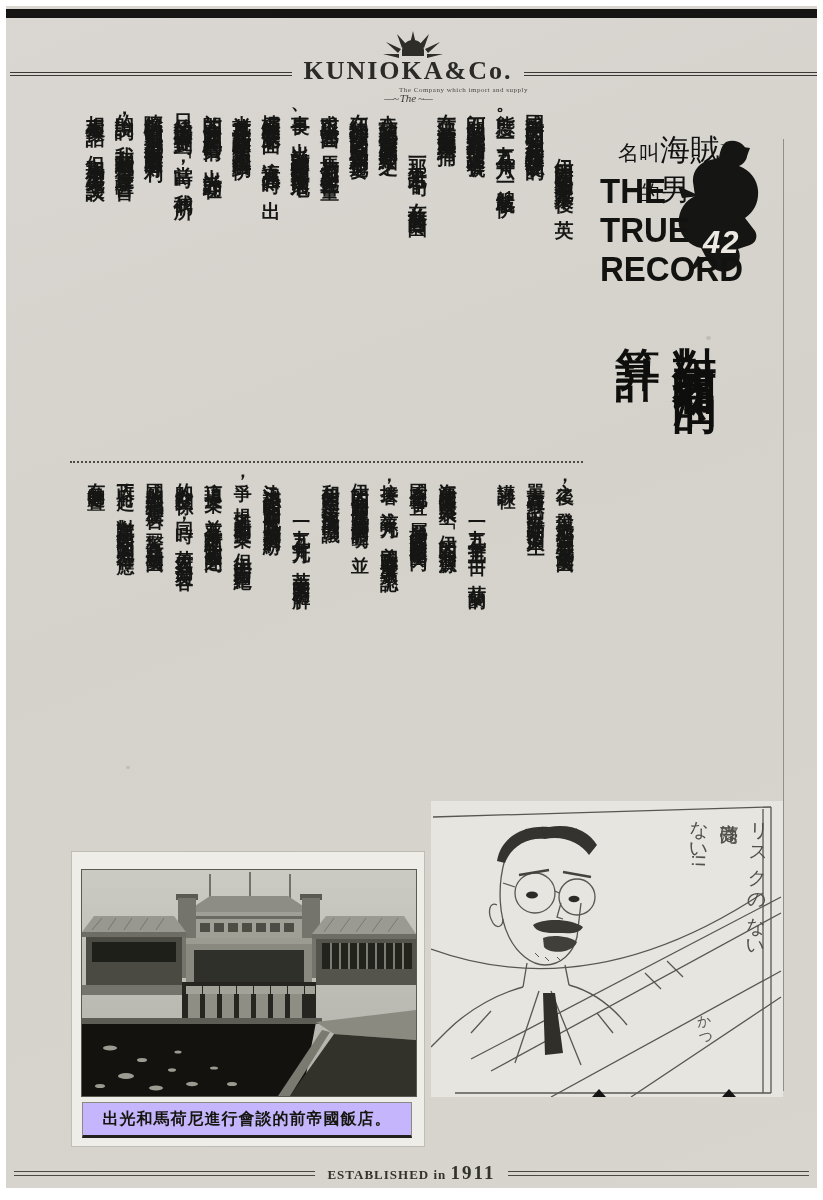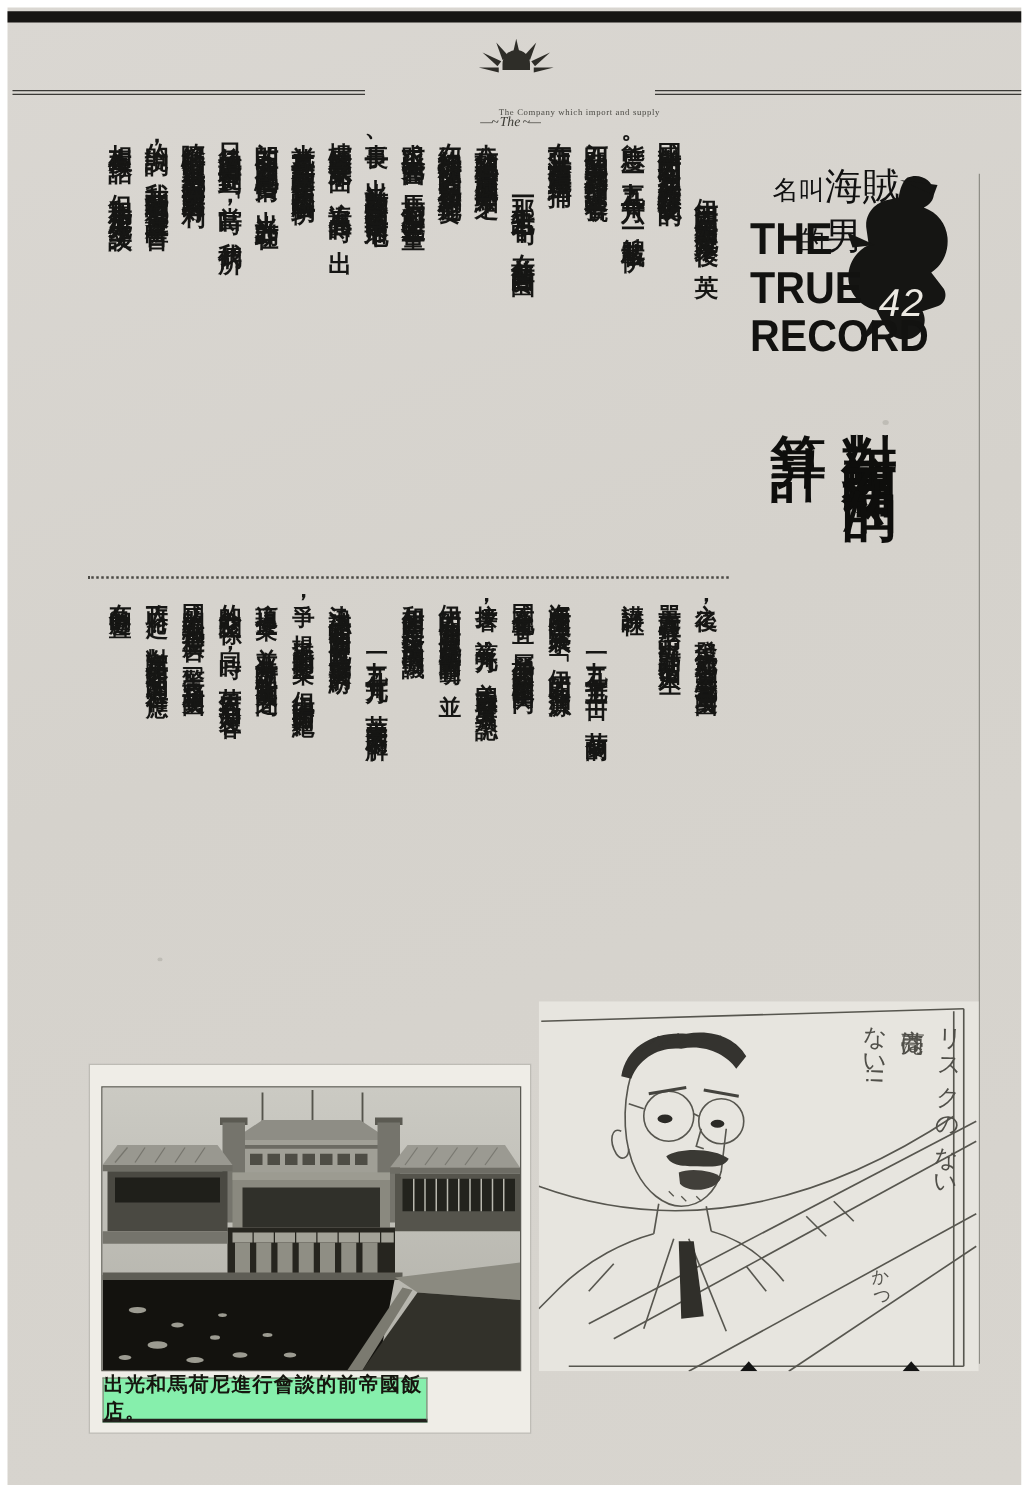--- a/index.html
+++ b/index.html
@@ -29,21 +29,21 @@
   .oil { position:absolute; left:282px; top:94px; width:240px; text-align:center;
          font-family:"Liberation Serif", serif; font-weight:700; font-size:17px;
          letter-spacing:4px; color:#2e2d28; }
 
   
   .series { position:absolute; left:592px; top:126px; width:122px; text-align:right;
             font-weight:400; line-height:35px; color:#111; white-space:nowrap; }
   .series .s { font-size:21px; }
   .series .b { font-size:30px; }
   .sil { position:absolute; left:664px; top:130px; width:104px; height:140px; }
-  .num42 { position:absolute; left:697px; top:219px; color:#ece9e2; font-weight:400;
+  .num42 { position:absolute; left:697px; top:219px; color:#ece9e2; font-weight:700;
            font-style:italic; font-size:31px; letter-spacing:1px; }
   .ttr { position:absolute; left:594px; top:166px; font-weight:900; font-size:33px;
          line-height:36px; letter-spacing:0px; color:#121210; transform:scaleY(1.08);
          transform-origin:left top; }
   .vtitle { position:absolute; left:604px; top:306px; height:440px;
             writing-mode:vertical-rl; text-orientation:mixed;
             font-weight:900; font-size:44px; color:#0e0e0c; letter-spacing:9px; line-height:57px; }
 
   .vrule-right { position:absolute; left:777px; top:133px; width:1px; height:952px; background:#8f8e87; }
 
@@ -55,22 +55,22 @@
   .block2 { left:75px; top:463px; width:498px; height:374px; font-size:18px;
             letter-spacing:3.4px; line-height:29.3px; }
   .dotted { position:absolute; left:64px; top:455px; width:513px; height:0;
             border-top:2px dotted #4c4b46; }
 
   
   .figure { position:absolute; left:66px; top:846px; width:352px; height:294px;
             background:#efede7; box-shadow:0 0 0 1px rgba(120,118,110,.25); }
   .photo { position:absolute; left:10px; top:18px; width:334px; height:226px; display:block;
            outline:1px solid #5a5952; }
-  .caption-box { position:absolute; left:10px; top:250px; width:260px; height:36px;
-                 background:#86efac; border:1px solid #8a897f; border-bottom:3px solid #22211d;
+  .caption-box { position:absolute; left:10px; top:250px; width:330px; height:36px;
+                 background:#c4b5fd; border:1px solid #8a897f; border-bottom:3px solid #22211d;
                  display:flex; align-items:center; justify-content:center; }
   .caption-box span { font-size:16px; font-weight:700; color:#16160f; letter-spacing:1px; }
 
   
   .sketch { position:absolute; left:425px; top:795px; width:352px; height:296px; }
   .sketch svg { display:block; }
   .hand { position:absolute; left:676px; top:802px; height:170px;
           writing-mode:vertical-rl; text-orientation:mixed; transform:rotate(2deg);
           font-size:19px; line-height:30px; letter-spacing:2px; color:#504f49; }
   .hand-note { position:absolute; left:690px; top:1000px; writing-mode:vertical-rl;
@@ -104,20 +104,21 @@
           <path d="M3 12 L18 19 L15 23 Z"></path>
             <path d="M57 12 L42 19 L45 23 Z"></path>
           <path d="M0 24 L16 24 L16 28 Z"></path>
             <path d="M60 24 L44 24 L44 28 Z"></path>
           <path d="M30 10 a11 11 0 0 1 11 11 l0 5 -22 0 0 -5 a11 11 0 0 1 11 -11 Z"></path>
         </g>
       </svg>
     </div>
     <div class="rule rule-l"></div>
     <div class="rule rule-r"></div>
+    <div class="company">KUNIOKA&amp;Co.</div>
     <div class="tagline">The Company which import and supply</div>
     <div class="scriptthe">The</div>
 
     <div class="series">
       <div><span class="s">名叫</span><span class="b">海賊</span></div>
       <div><span class="s">的</span><span class="b">男人</span></div>
     </div>
     <div class="sil">
       <svg width="104" height="140" viewBox="0 0 104 140">
         <g fill="#151513">
@@ -350,14 +351,22 @@
         <polygon points="298,288 305,296 291,296" fill="#141414"></polygon>
       </svg>
     </div>
     <div class="hand">
         <div>リスクのない</div>
         <div>商売は</div>
         <div>ない!!</div>
       </div>
     <div class="hand-note">かつ</div>
 
+    <div class="footer">
+      <div class="dblrule"></div>
+      <div class="est">
+        <span>ESTABLISHED in</span>
+        <span class="year">1911</span>
+      </div>
+      <div class="dblrule"></div>
+    </div>
   </div>
 </div>
 
 </body></html>

